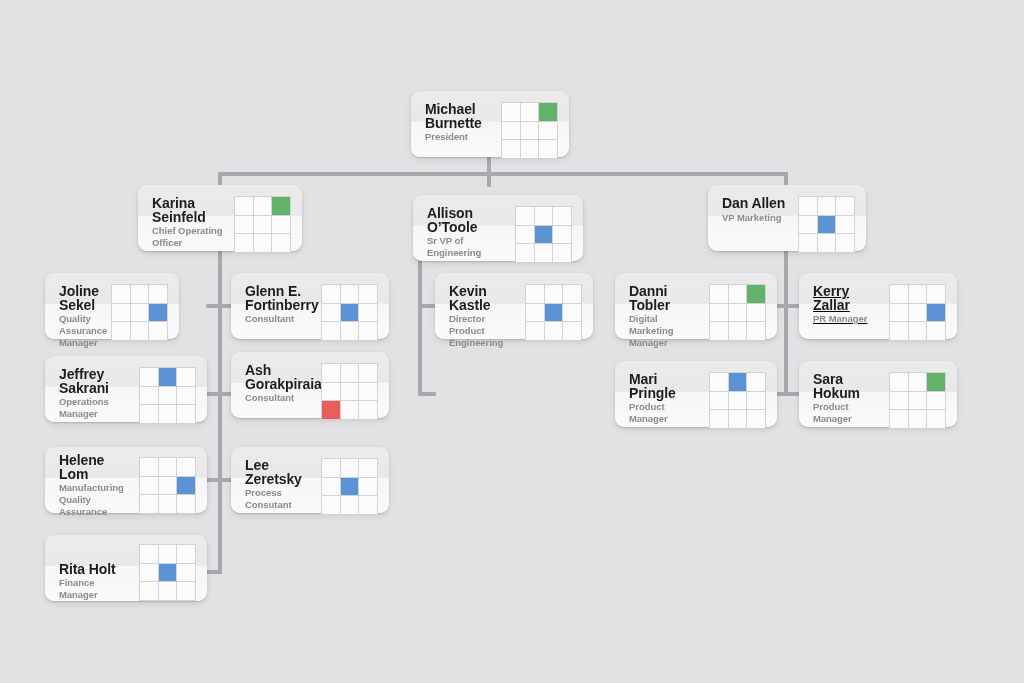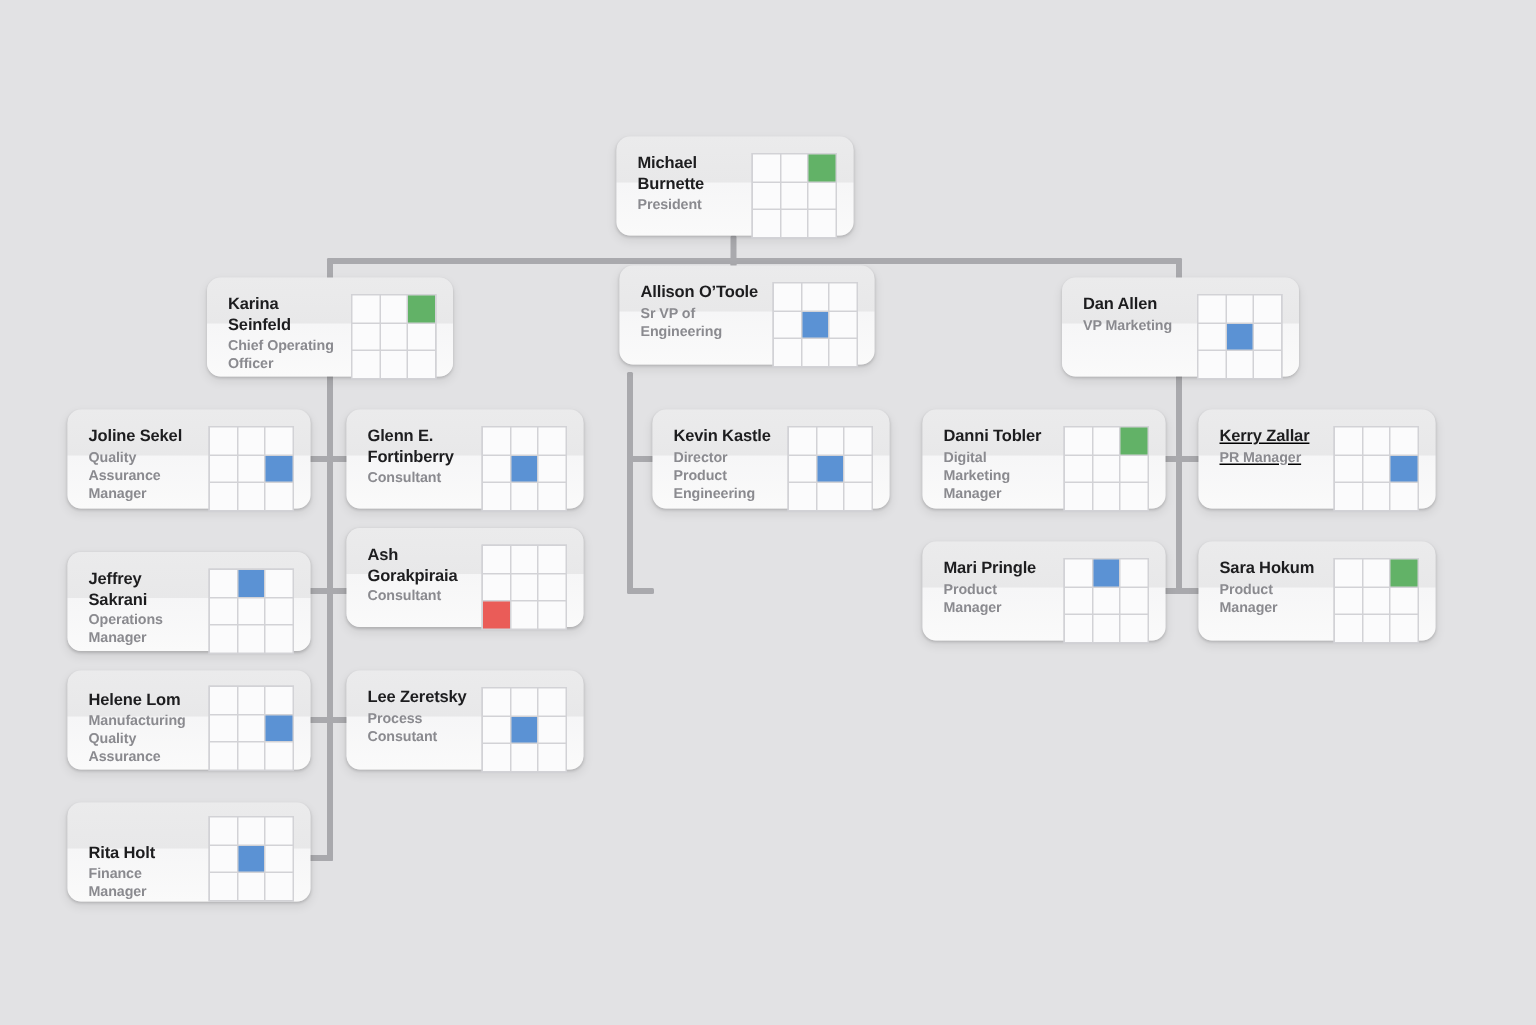--- a/index.html
+++ b/index.html
@@ -41,21 +41,21 @@
     padding: 10px 11px 0 14px;
   }
 
   .node-text {
     flex: 1 1 auto;
     min-width: 0;
     padding-top: 2px;
   }
 
   .node-name {
-    font-size: 11px;
+    font-size: 14px;
     font-weight: bold;
     color: #1d1d1f;
     line-height: 13.5px;
     letter-spacing: -0.1px;
     white-space: pre-line;
   }
 
   .node-role {
     font-size: 9.5px;
     font-weight: bold;
@@ -148,21 +148,21 @@
         <div class="cell green"></div>
         <div class="cell"></div>
         <div class="cell"></div>
         <div class="cell"></div>
         <div class="cell"></div>
         <div class="cell"></div>
         <div class="cell"></div>
       </div>
   </div>
 
-  <div class="node" style="left:413px; top:177px; width:170px; height:66px;">
+  <div class="node" style="left:413px; top:195px; width:170px; height:66px;">
     <div class="node-text">
       <div class="node-name">Allison O’Toole</div>
       <div class="node-role">Sr VP of Engineering</div>
     </div>
     <div class="grid3">
         <div class="cell"></div>
         <div class="cell"></div>
         <div class="cell"></div>
         <div class="cell"></div>
         <div class="cell blue"></div>
@@ -184,21 +184,21 @@
         <div class="cell"></div>
         <div class="cell"></div>
         <div class="cell blue"></div>
         <div class="cell"></div>
         <div class="cell"></div>
         <div class="cell"></div>
         <div class="cell"></div>
       </div>
   </div>
 
-  <div class="node" style="left:45px; top:273px; width:162px; height:66px;justify-content:space-between;">
+  <div class="node" style="left:45px; top:273px; width:134px; height:66px;justify-content:space-between;">
     <div class="node-text">
       <div class="node-name">Joline Sekel</div>
       <div class="node-role">Quality Assurance
 Manager</div>
     </div>
     <div class="grid3">
         <div class="cell"></div>
         <div class="cell"></div>
         <div class="cell"></div>
         <div class="cell"></div>
@@ -222,21 +222,21 @@
         <div class="cell"></div>
         <div class="cell"></div>
         <div class="cell blue"></div>
         <div class="cell"></div>
         <div class="cell"></div>
         <div class="cell"></div>
         <div class="cell"></div>
       </div>
   </div>
 
-  <div class="node" style="left:45px; top:368px; width:162px; height:66px;gap:24px;">
+  <div class="node" style="left:45px; top:356px; width:162px; height:66px;gap:24px;">
     <div class="node-text">
       <div class="node-name">Jeffrey Sakrani</div>
       <div class="node-role">Operations
 Manager</div>
     </div>
     <div class="grid3">
         <div class="cell"></div>
         <div class="cell blue"></div>
         <div class="cell"></div>
         <div class="cell"></div>

